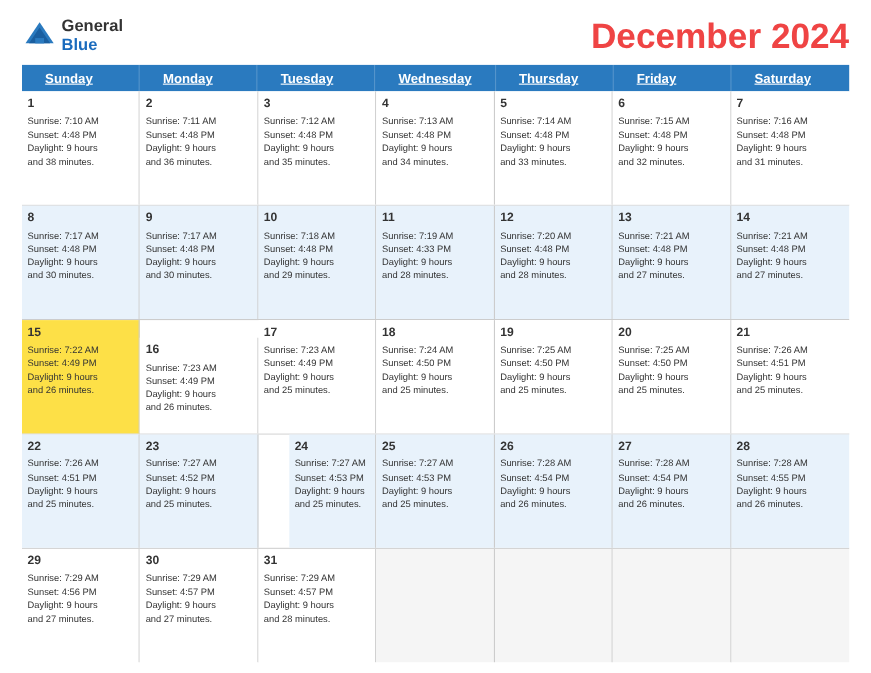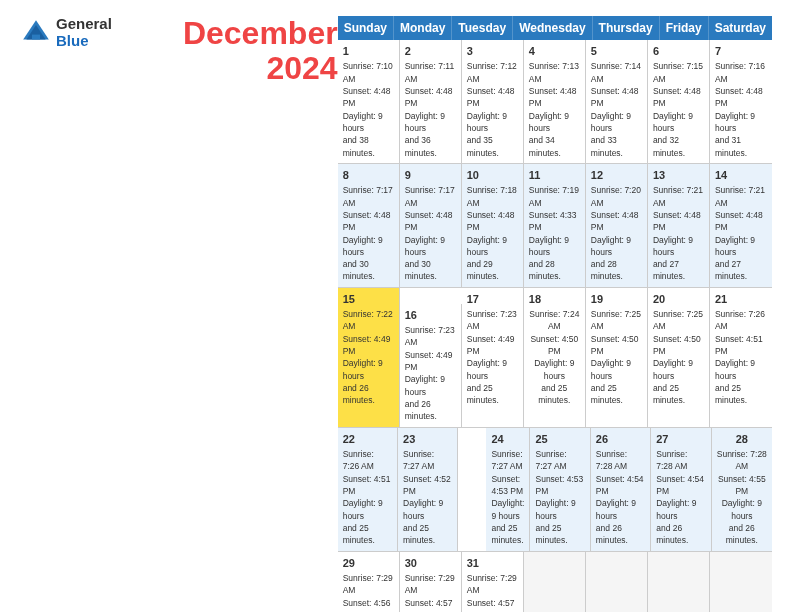--- a/index.html
+++ b/index.html
@@ -8,20 +8,21 @@
       height: 612px;
       font-family: Arial, sans-serif;
       background: #fff;
       overflow: hidden;
     }
     .page {
       width: 792px;
       height: 612px;
       padding: 16px 20px 10px 20px;
       display: flex;
+      flex-direction: column;
     }
     .header {
       display: flex;
       justify-content: space-between;
       align-items: flex-start;
       margin-bottom: 8px;
     }
     .logo {
       display: flex;
       align-items: center;
@@ -67,23 +68,24 @@
     }
     .cal-header {
       display: grid;
       grid-template-columns: repeat(7, 1fr);
       background: #2a7abf;
     }
     .cal-header-cell {
       color: #fff;
       font-size: 12px;
       font-weight: bold;
-      padding: 5px 6px;
+      padding: 5px 21px;
       text-align: left;
       border-right: 1px solid rgba(255,255,255,0.2);
+      text-decoration: underline;
     }
     .cal-header-cell:last-child { border-right: none; }
     .cal-body {
       flex: 1;
       display: flex;
       flex-direction: column;
     }
     .cal-row {
       display: grid;
       grid-template-columns: repeat(7, 1fr);
@@ -271,21 +273,21 @@
           </div>
           <div class="cal-cell" style="background: rgb(255, 255, 255);">
             <span class="day-num">17</span>
             <div class="info" style="white-space: pre-line;">Sunrise: 7:23 AM
 Sunset: 4:49 PM
 Daylight: 9 hours
 and 25 minutes.</div>
           </div>
           <div class="cal-cell" style="background: rgb(255, 255, 255);">
             <span class="day-num">18</span>
-            <div class="info" style="white-space: pre-line; text-align: center;">Sunrise: 7:24 AM
+            <div class="info" style="white-space: pre-line;">Sunrise: 7:24 AM
 Sunset: 4:50 PM
 Daylight: 9 hours
 and 25 minutes.</div>
           </div>
           <div class="cal-cell" style="background: rgb(255, 255, 255);">
             <span class="day-num">19</span>
             <div class="info" style="white-space: pre-line;">Sunrise: 7:25 AM
 Sunset: 4:50 PM
 Daylight: 9 hours
 and 25 minutes.</div>
@@ -341,21 +343,21 @@
 Daylight: 9 hours
 and 26 minutes.</div>
           </div>
           <div class="cal-cell" style="background: rgb(232, 242, 251);">
             <span class="day-num">27</span>
             <div class="info" style="white-space: pre-line;">Sunrise: 7:28 AM
 Sunset: 4:54 PM
 Daylight: 9 hours
 and 26 minutes.</div>
           </div>
-          <div class="cal-cell" style="background: rgb(232, 242, 251); text-align: center;">
+          <div class="cal-cell" style="background: rgb(232, 242, 251);">
             <span class="day-num">28</span>
             <div class="info" style="white-space: pre-line;">Sunrise: 7:28 AM
 Sunset: 4:55 PM
 Daylight: 9 hours
 and 26 minutes.</div>
           </div>
         </div>
         <div class="cal-row">
           <div class="cal-cell" style="background: rgb(255, 255, 255);">
             <span class="day-num">29</span>

